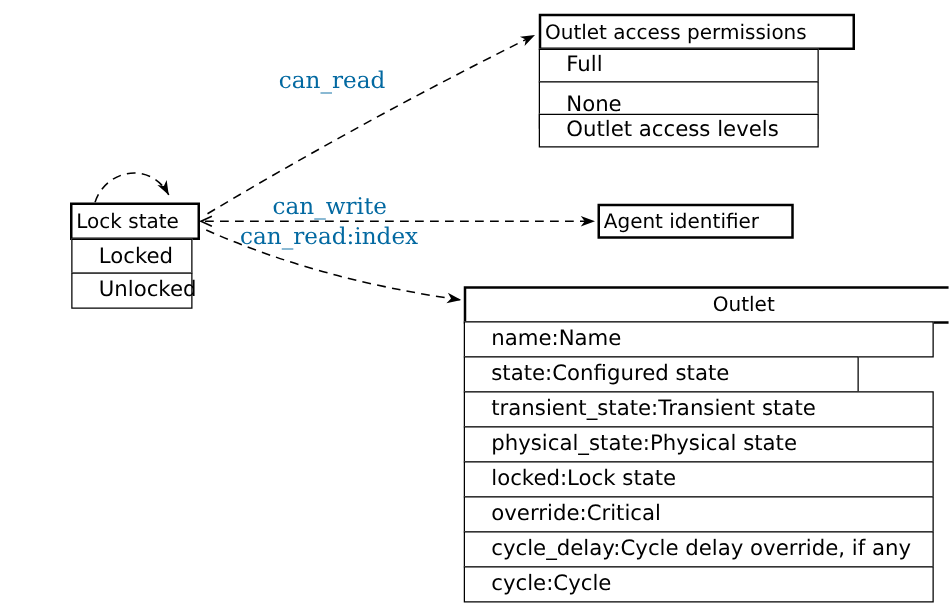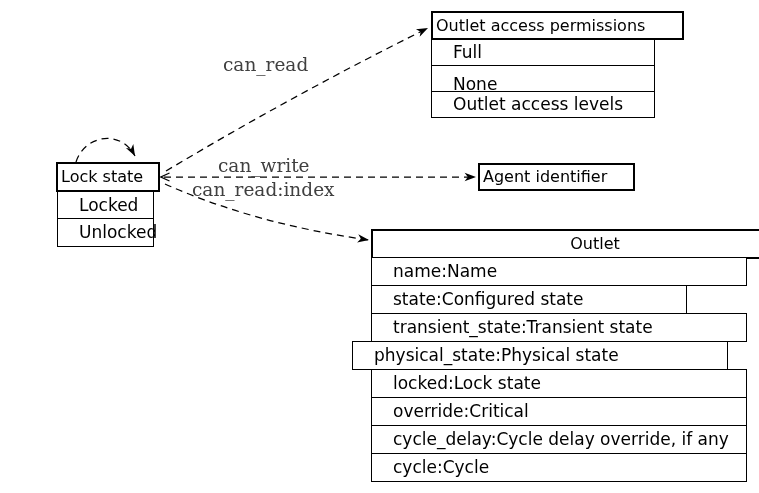--- a/index.html
+++ b/index.html
@@ -14,21 +14,21 @@
     display:flex;align-items:center;padding:0 3px;white-space:nowrap;
   }
   .hdr.center{justify-content:center;}
   .vrow{
     position:absolute;z-index:2;box-sizing:border-box;background:#ffffff;
     border:1px solid #000;font-size:17px;line-height:1;
     display:flex;align-items:center;padding:0 21px;white-space:nowrap;
   }
   .elabel{
     position:absolute;z-index:3;font-family:"DejaVu Serif",serif;
-    font-size:18.5px;line-height:22px;white-space:nowrap;color:#404040;
+    font-size:18.5px;line-height:22px;white-space:nowrap;color:#0369a1;
   }
 </style>
 </head>
 <body>
 
 <div class="canvas">
 
   <svg width="759" height="493" viewBox="0 0 759 493">
     <defs>
       <marker id="ah" viewBox="0 0 13 10" refX="12.2" refY="5" markerWidth="13" markerHeight="10" markerUnits="userSpaceOnUse" orient="auto">
@@ -60,21 +60,21 @@
     <div class="vrow" style="left:431px;top:91px;width:224px;height:27px">Outlet access levels</div>
   </div>
 
   <div class="hdr" style="left:478px;top:163px;width:157px;height:28px">Agent identifier</div>
 
   <div>
     <div class="hdr center" style="left:371px;top:229px;width:448px;height:30px">Outlet</div>
     <div class="vrow" style="left:371px;top:257px;width:376px;height:29px">name:Name</div>
     <div class="vrow" style="left:371px;top:285px;width:316px;height:29px">state:Configured state</div>
     <div class="vrow" style="left:371px;top:313px;width:376px;height:29px">transient_state:Transient state</div>
-    <div class="vrow" style="left:352px;top:341px;width:376px;height:29px">physical_state:Physical state</div>
+    <div class="vrow" style="left:371px;top:341px;width:376px;height:29px">physical_state:Physical state</div>
     <div class="vrow" style="left:371px;top:369px;width:376px;height:29px">locked:Lock state</div>
     <div class="vrow" style="left:371px;top:397px;width:376px;height:29px">override:Critical</div>
     <div class="vrow" style="left:371px;top:425px;width:376px;height:29px">cycle_delay:Cycle delay override, if any</div>
     <div class="vrow" style="left:371px;top:453px;width:376px;height:29px">cycle:Cycle</div>
   </div>
 
   <div class="elabel" style="left:223px;top:54px">can_read</div>
   <div class="elabel" style="left:192px;top:179px">can_read:index</div>
   <div class="elabel" style="left:218px;top:155px">can_write</div>
 

